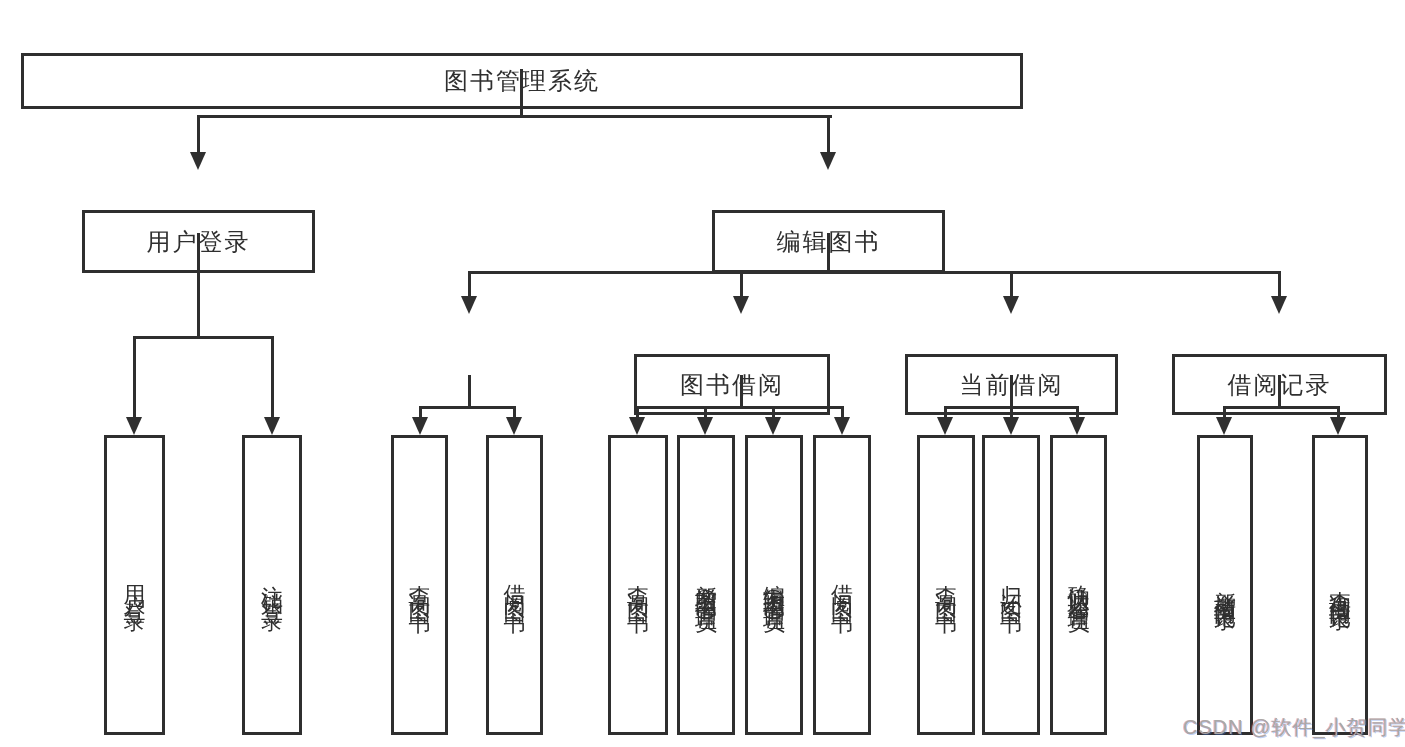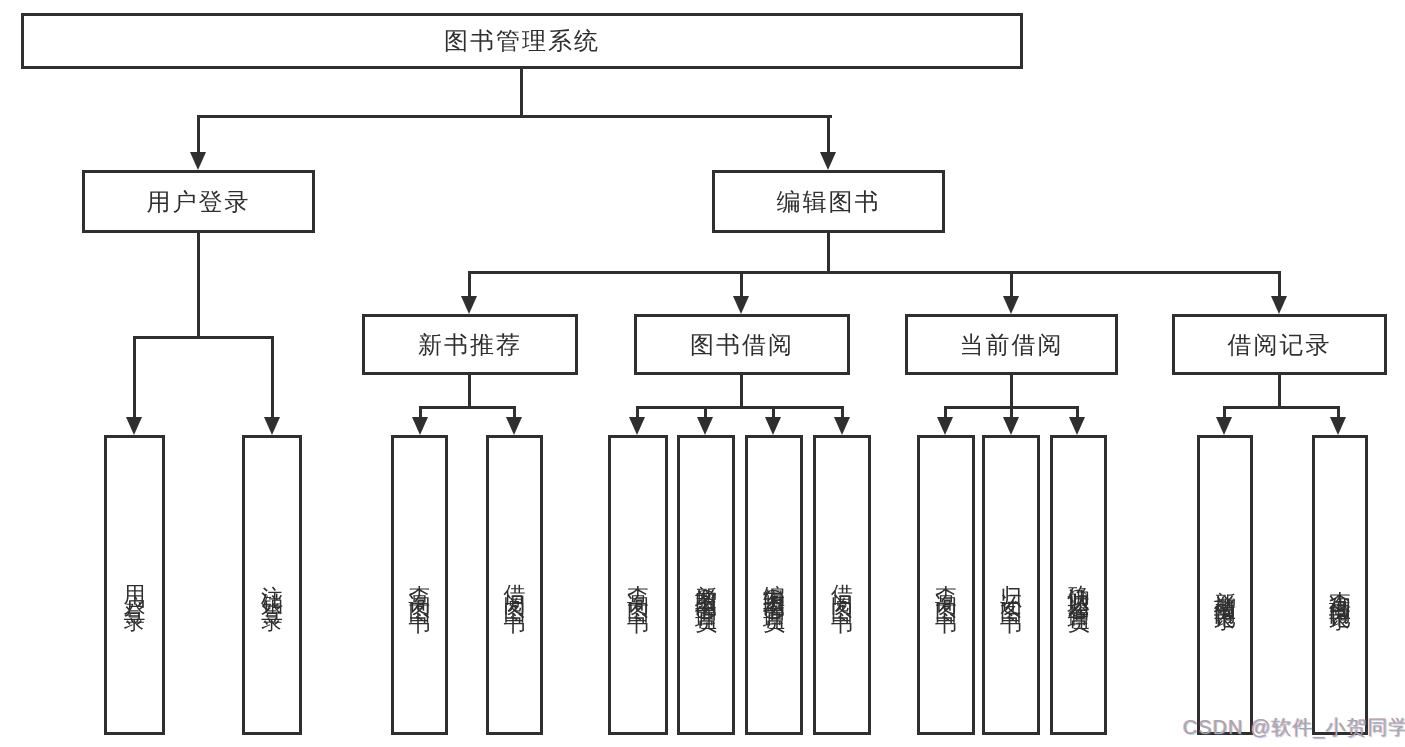--- a/index.html
+++ b/index.html
@@ -12,21 +12,21 @@
   body{font-family:"Liberation Sans","DejaVu Sans",sans-serif;color:var(--text);}
   .canvas{position:relative;width:1405px;height:747px;background:var(--bg);overflow:hidden;}
 
   
   .box{
     position:absolute;
     border:3px solid var(--line);
     background:#fff;
     box-sizing:border-box;
     display:flex;align-items:center;justify-content:center;
-    font-size:24px;letter-spacing:2px;
+    font-size:24px;letter-spacing:2px;margin-top:40px;
   }
   .leaf{
     position:absolute;
     border:3px solid var(--line);
     background:#fff;
     box-sizing:border-box;
     display:flex;align-items:center;justify-content:center;
     top:435px;height:300px;
   }
   .leaf span{
@@ -91,24 +91,21 @@
   <div class="hline" style="left:468px;top:271px;width:813px;"></div>
   <div class="vline" style="left:468px;top:271px;height:27px;"></div>
   <div class="ahead" style="left:461px;top:296px;"></div>
   <div class="vline" style="left:740px;top:271px;height:27px;"></div>
   <div class="ahead" style="left:733px;top:296px;"></div>
   <div class="vline" style="left:1010px;top:271px;height:27px;"></div>
   <div class="ahead" style="left:1003px;top:296px;"></div>
   <div class="vline" style="left:1278px;top:271px;height:27px;"></div>
   <div class="ahead" style="left:1271px;top:296px;"></div>
 
-  <div class="box" style="left:362px;top:314px;width:216px;height:61px;">
-    <span>新书推荐</span>
-  </div>
-  <div class="box" style="left:634px;top:314px;width:216px;height:61px;">
+  <div class="box" style="left:634px;top:314px;width:196px;height:61px;">
     <span>图书借阅</span>
   </div>
   <div class="box" style="left:1172px;top:314px;width:215px;height:61px;">
     <span>借阅记录</span>
   </div>
   <div class="box" style="left:905px;top:314px;width:213px;height:61px;">
     <span>当前借阅</span>
   </div>
 
   <div class="vline" style="left:468px;top:375px;height:34px;"></div>

